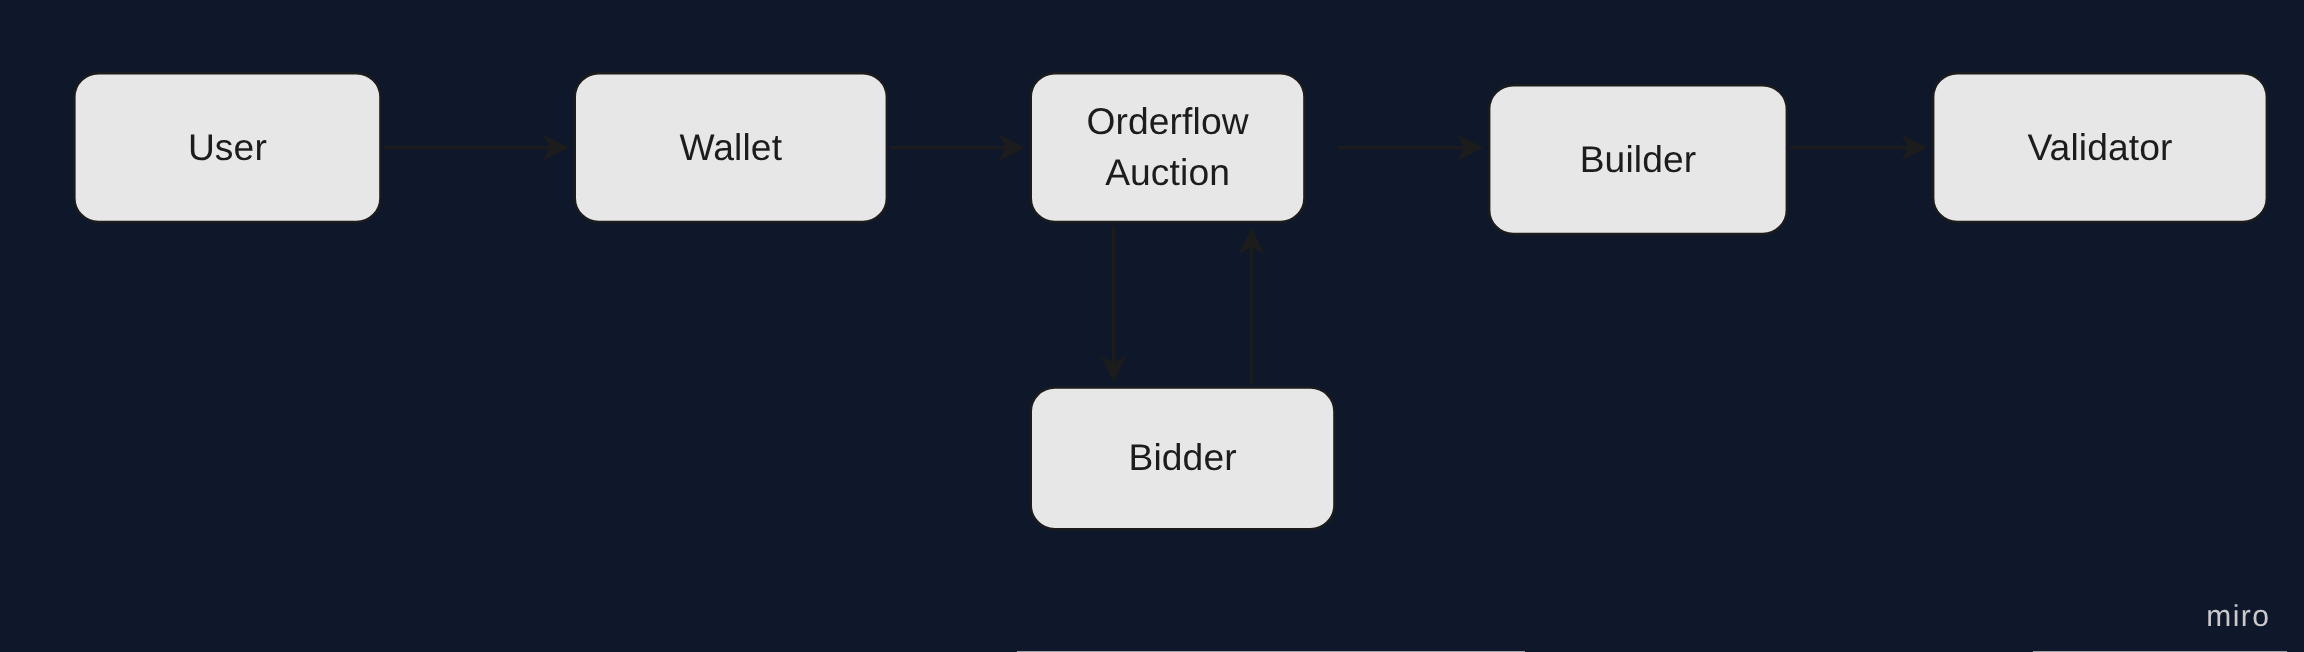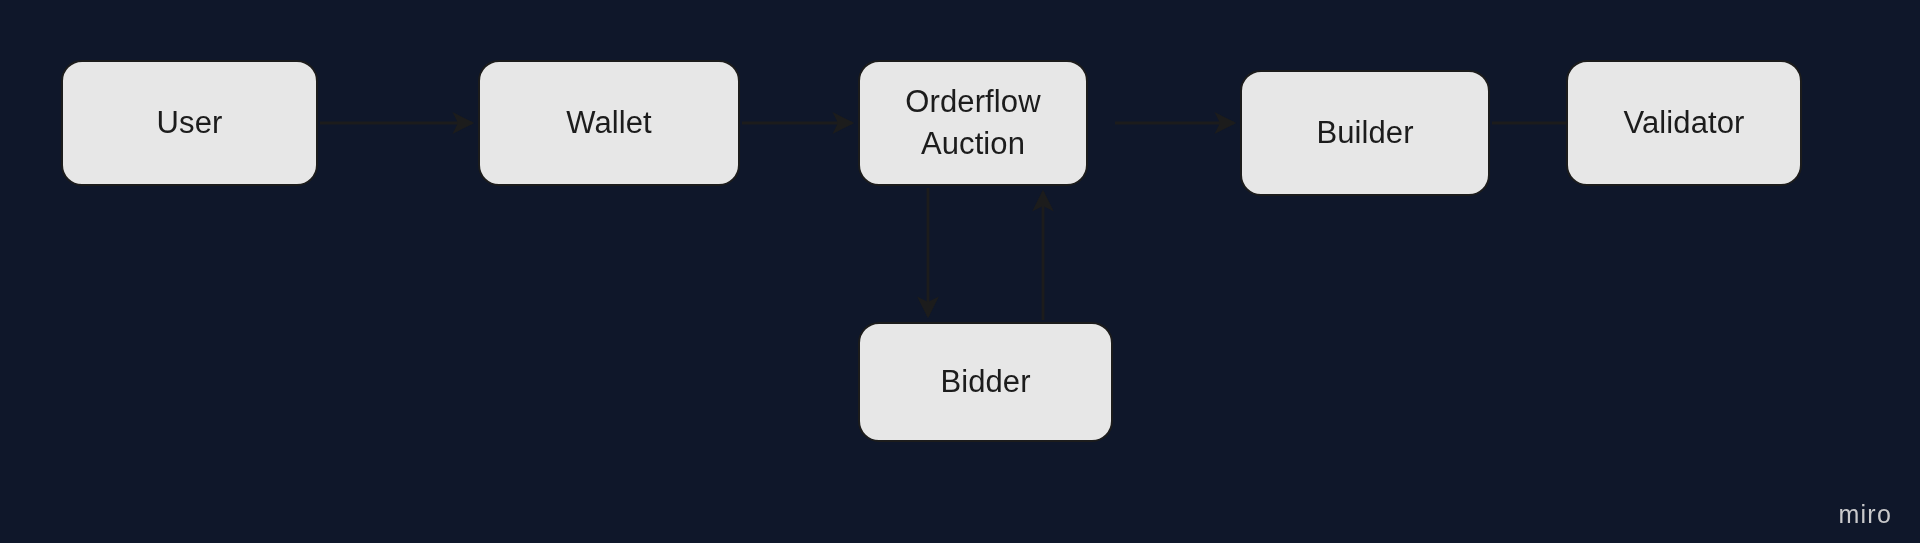--- a/index.html
+++ b/index.html
@@ -97,21 +97,21 @@
 
   <div class="node" style="left:858px; top:60px; width:230px; height:126px;">
     <span class="node-label">Orderflow
 Auction</span>
   </div>
 
   <div class="node" style="left:1240px; top:60px; width:250px; height:126px;margin-top:10px;">
     <span class="node-label">Builder</span>
   </div>
 
-  <div class="node" style="left:1566px; top:60px; width:236px; height:126px;">
+  <div class="node" style="left:1610px; top:60px; width:280px; height:126px;">
     <span class="node-label">Validator</span>
   </div>
 
   <div class="node" style="left:858px; top:322px; width:255px; height:120px;">
     <span class="node-label">Bidder</span>
   </div>
 
   <div class="watermark">miro</div>
 
 </div>

